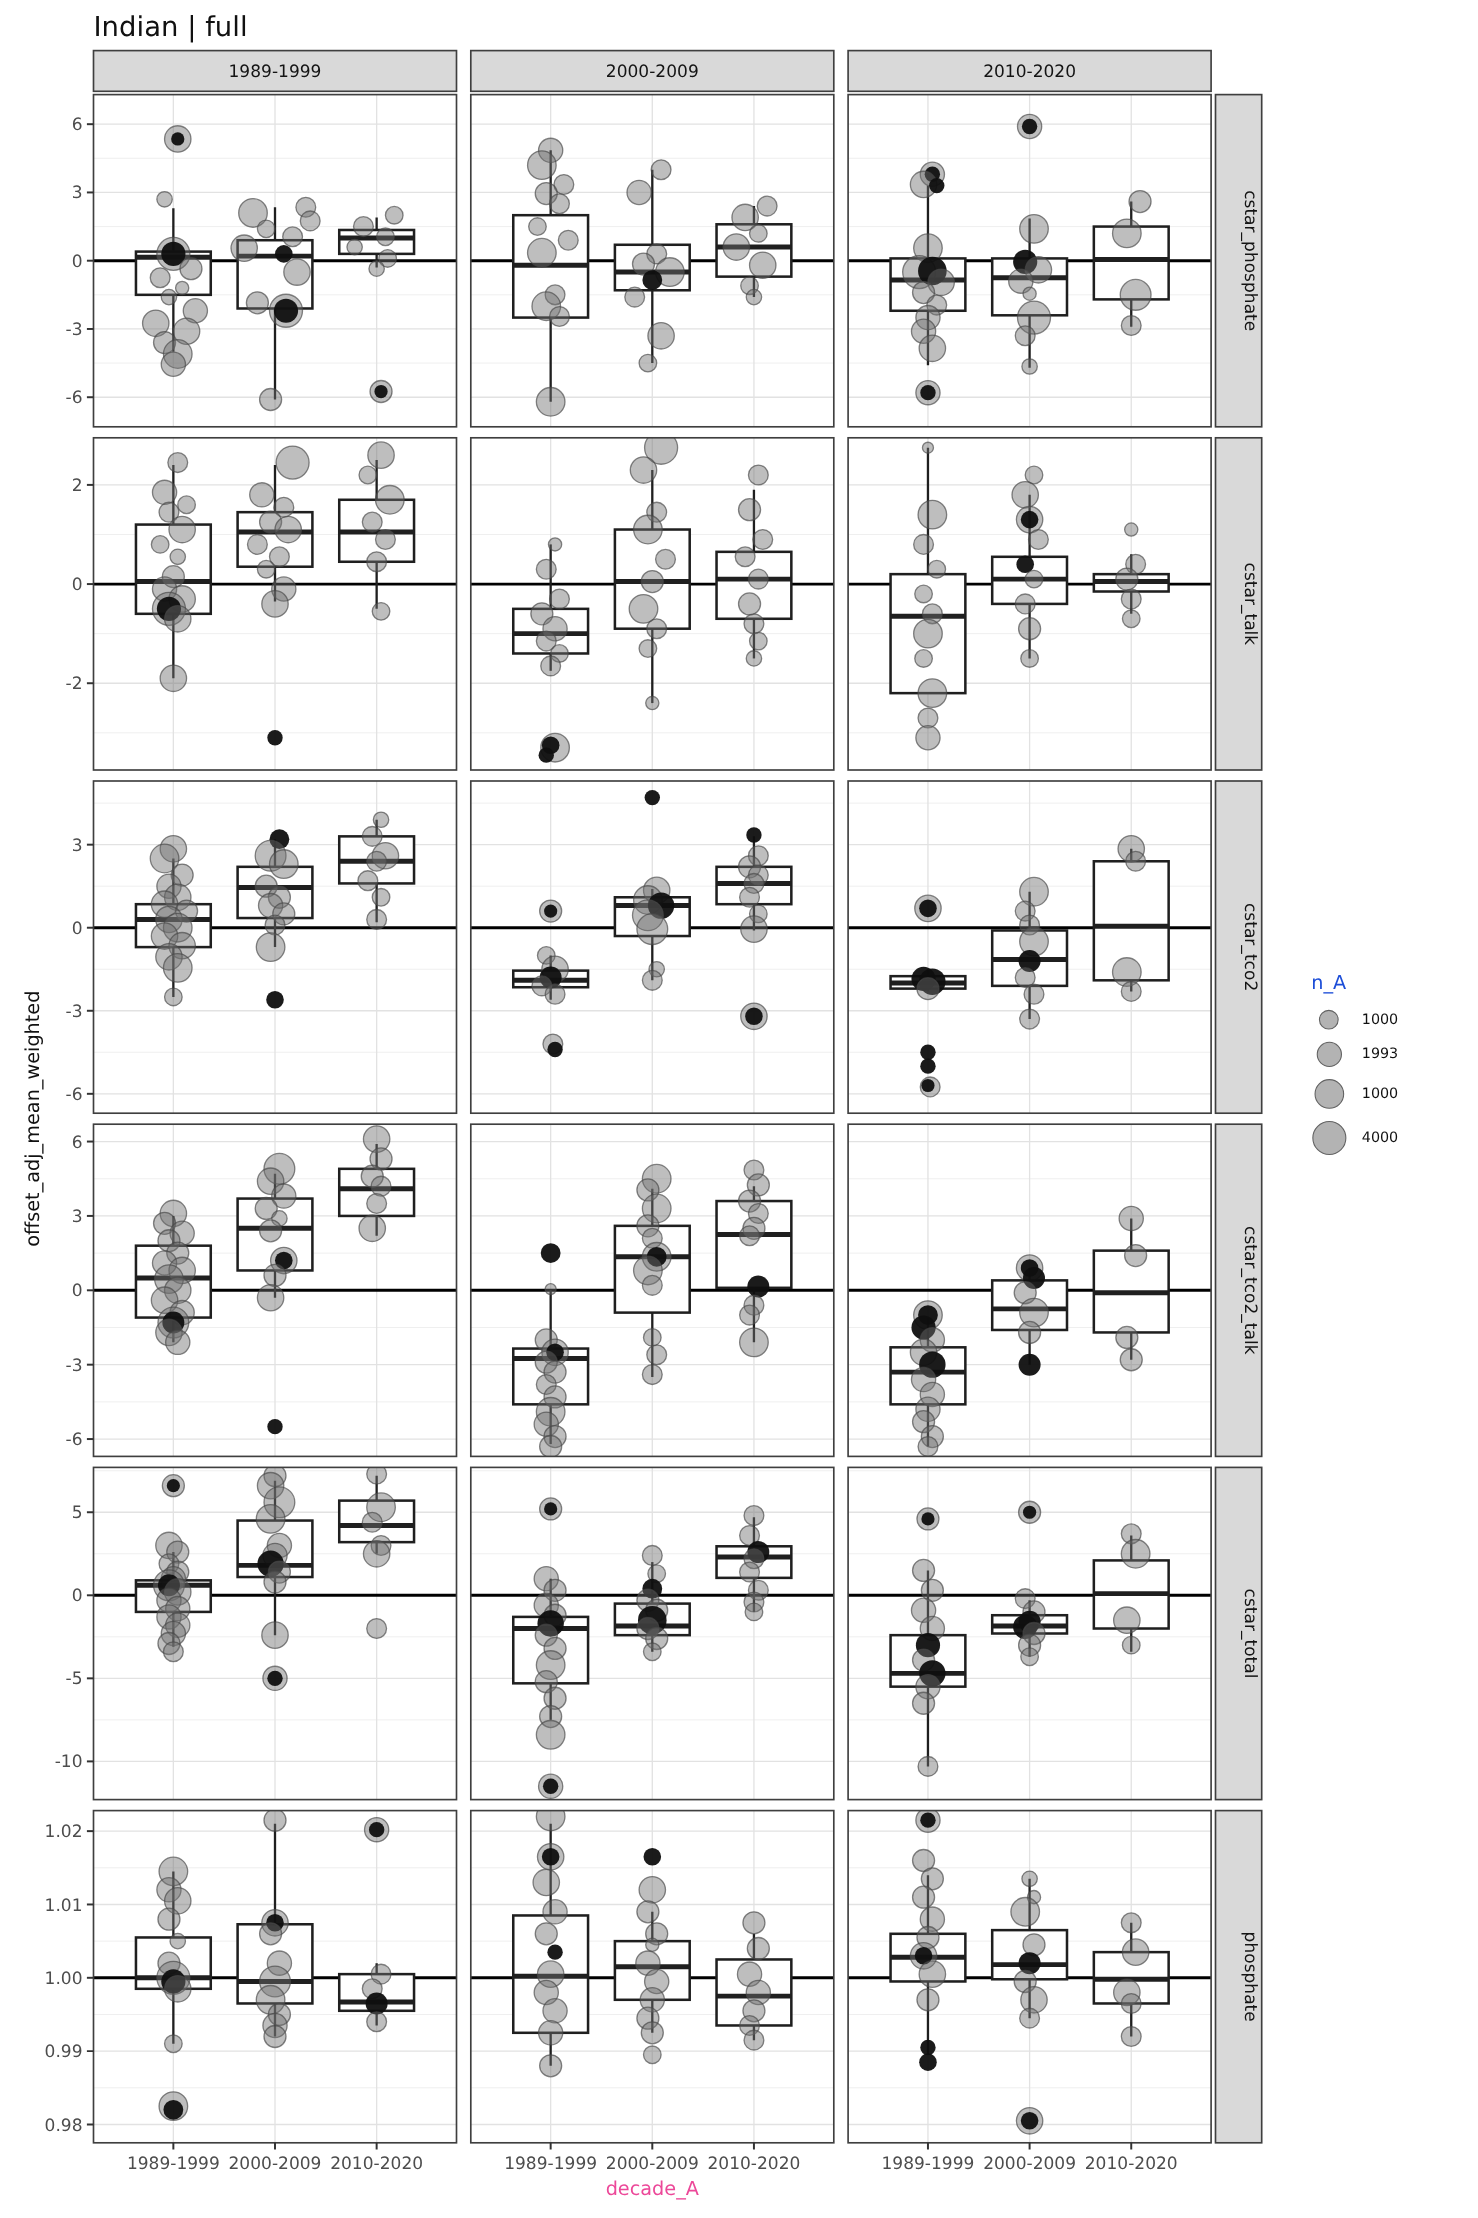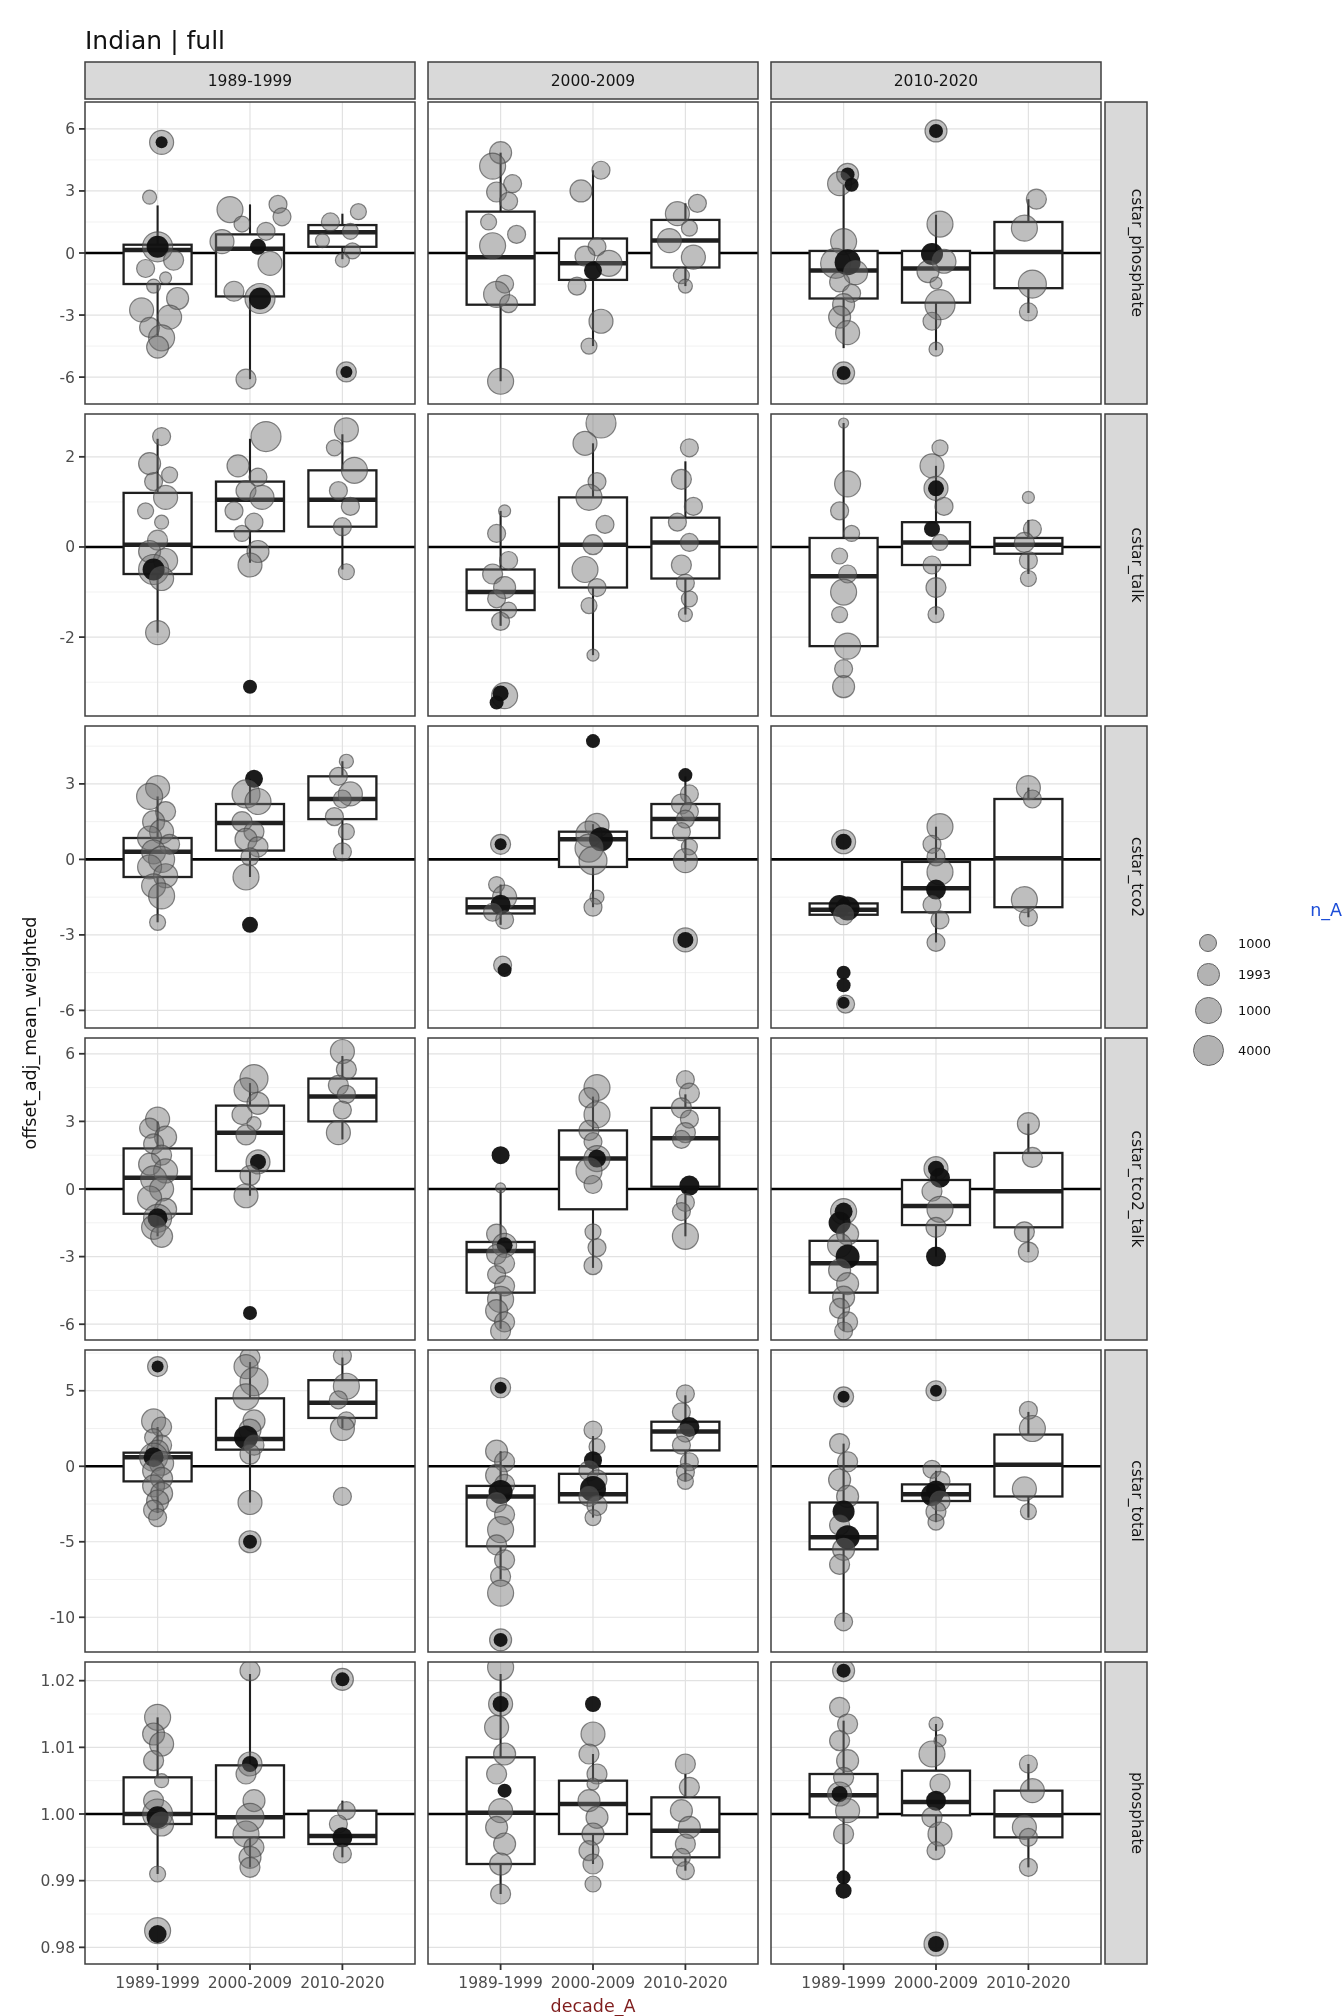--- a/index.html
+++ b/index.html
@@ -1,20 +1,20 @@
 <!DOCTYPE html>
 <html><head>
 <meta charset="utf-8">
 <style>
   html,body{margin:0;padding:0;background:#ffffff;}
   body{width:1344px;height:2016px;position:relative;font-family:"DejaVu Sans","Liberation Sans",sans-serif;overflow:hidden;}
-  #chart-root{position:absolute;left:0;top:16px;width:1344px;height:1844px;text-align:right;}
+  #chart-root{position:absolute;left:0;top:0;width:1344px;height:1844px;}
   #plot-title{position:absolute;left:85px;top:10px;font-size:25px;color:#111;white-space:nowrap;}
   #y-axis-title{position:absolute;left:30px;top:1017px;transform:translate(-50%,-50%) rotate(-90deg);font-size:17.5px;color:#111;white-space:nowrap;}
-  #x-axis-title{position:absolute;left:593px;top:1980px;transform:translateX(-50%);font-size:17.5px;color:#7f1d1d;white-space:nowrap;}
+  #x-axis-title{position:absolute;left:593px;top:1980px;transform:translateX(-50%);font-size:17.5px;color:#ec4899;white-space:nowrap;}
   #legend{position:absolute;left:1192px;top:884px;width:150px;}
   #legend .legend-title{font-size:17.5px;color:#1d4ed8;margin-bottom:14px;display:block;}
   #legend .legend-entry{display:flex;align-items:center;margin-bottom:11px;}
   #legend .legend-key{width:32px;display:flex;justify-content:center;align-items:center;}
   #legend .legend-circle{border-radius:50%;background:#b3b3b3;border:1px solid #636363;display:block;}
   #legend .legend-label{font-size:13px;color:#111;margin-left:14px;}
   svg text{font-family:"DejaVu Sans","Liberation Sans",sans-serif;}
 </style>
 </head>
 <body>

